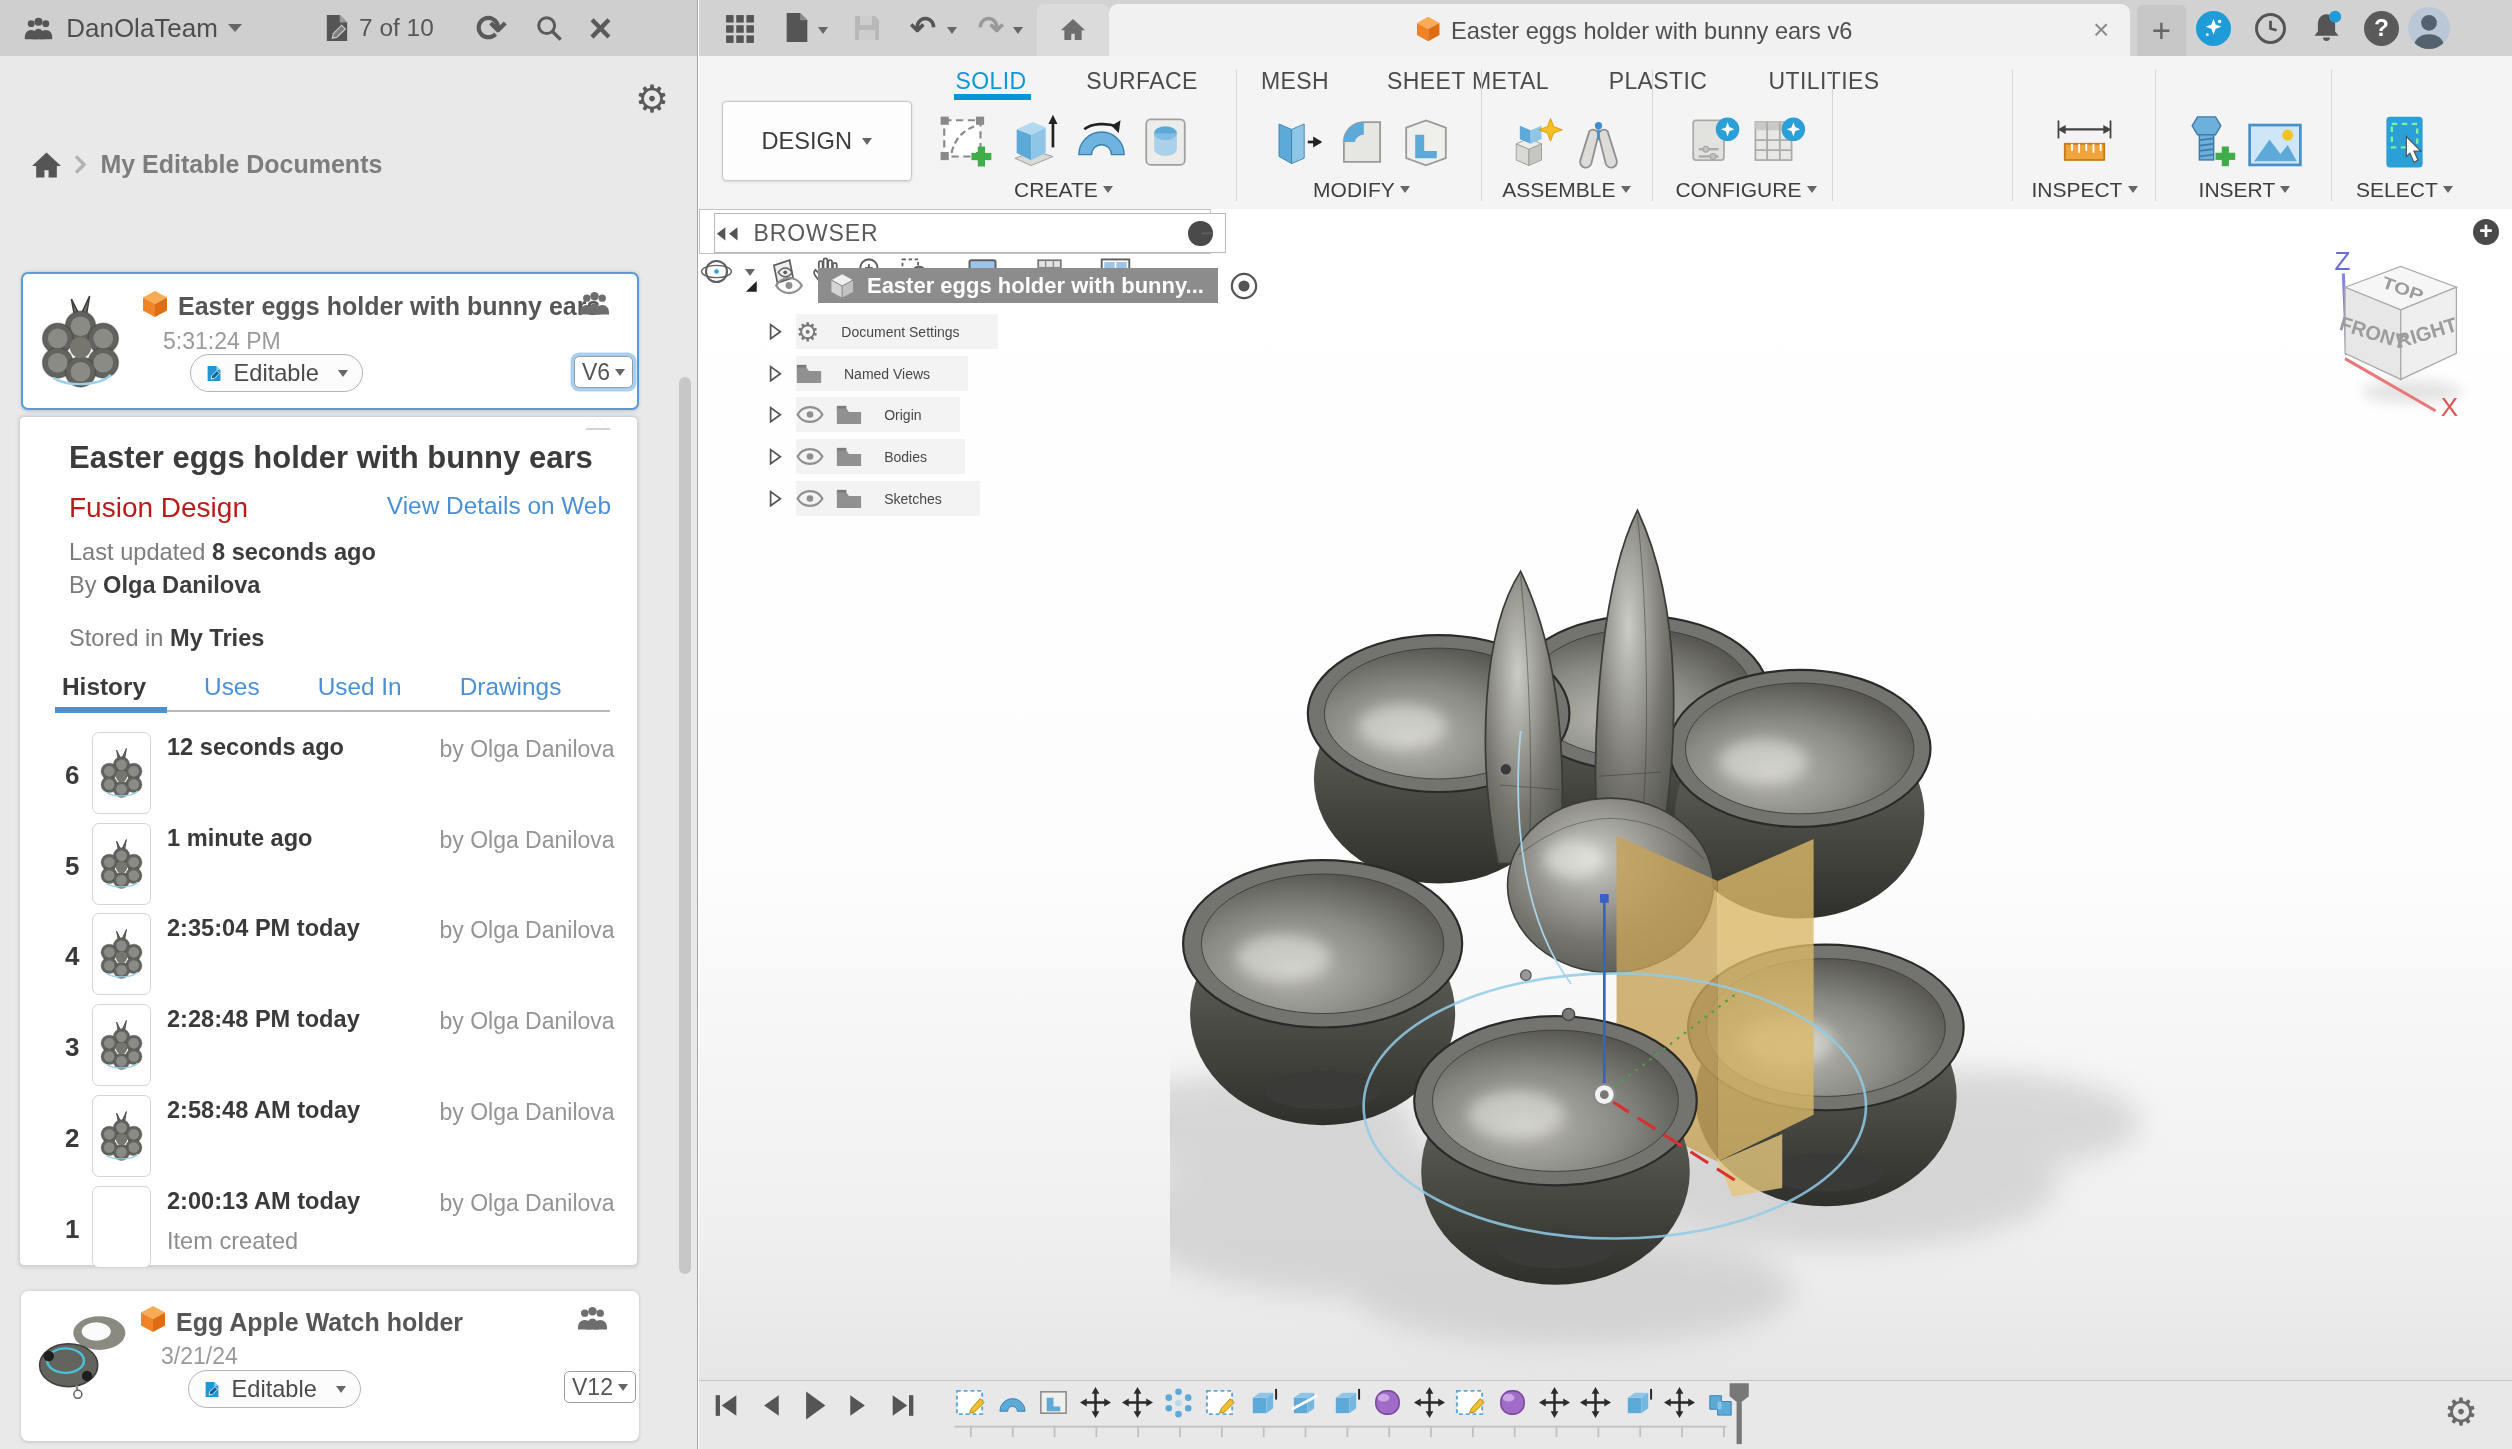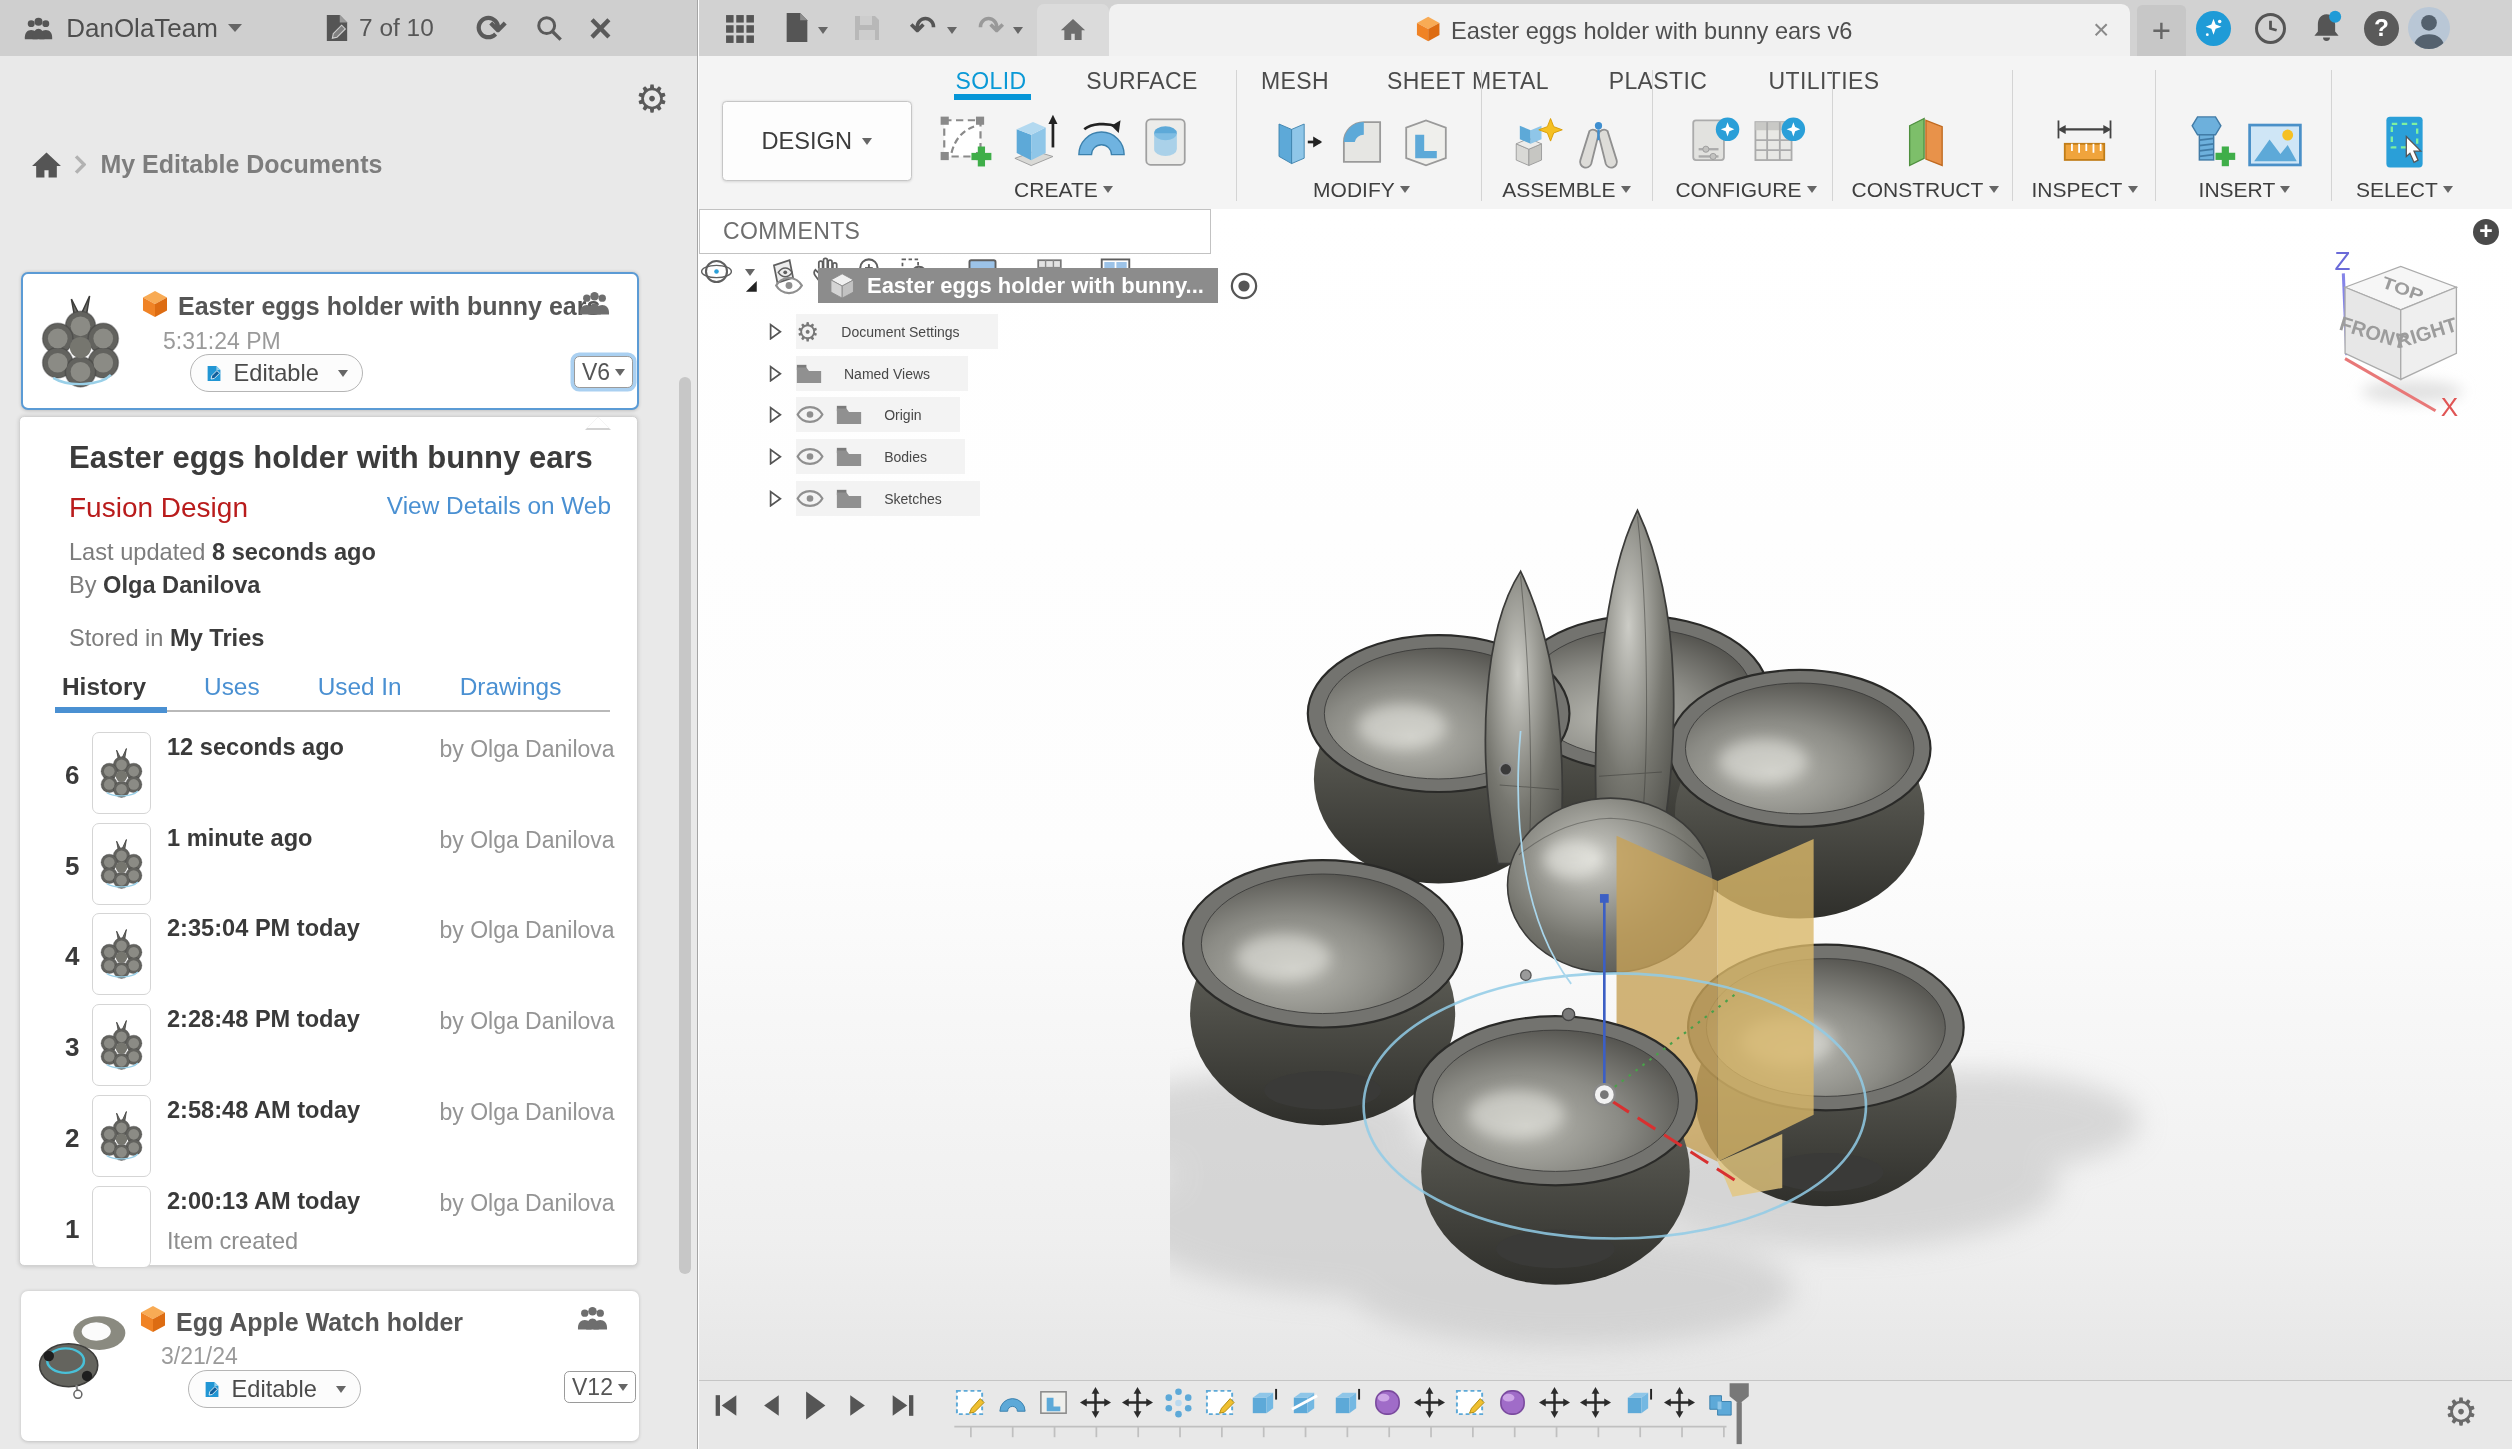--- a/index.html
+++ b/index.html
@@ -562,32 +562,20 @@
             <path d="M48 10l2 5.5L55.5 18l-5.5 2L48 26l-2-6-5.5-2 5.5-2z" fill="#fff"></path>
         </svg>
       </div>
       <div class="glabel">
           <span>CONFIGURE</span>
           <span class="car sm" style="margin-top:3.5px"></span>
         </div>
     </div>
     <div class="rsep" style="left:953px"></div>
 
-    <div class="rgroup" style="left:1143px;width:166px">
-      <div class="icons">
-        <svg width="56" height="58" viewBox="0 0 62 64">
-          <polygon points="14,14 30,6 30,50 14,58" fill="#7dbf6a" stroke="#4e8f3e" stroke-width="1.5"></polygon>
-          <polygon points="32,8 50,15 50,58 32,51" fill="#e8924a" stroke="#c06a20" stroke-width="1.5"></polygon>
-        </svg>
-      </div>
-      <div class="glabel">
-          <span>CONSTRUCT</span>
-          <span class="car sm" style="margin-top:3.5px"></span>
-        </div>
-    </div>
     <div class="rsep" style="left:1133px"></div>
 
     <div class="rgroup" style="left:1322px;width:127px">
       <div class="icons">
         <svg width="61" height="58" viewBox="0 0 68 64">
           <line x1="8" y1="18" x2="60" y2="18" stroke="#444" stroke-width="2.6"></line>
           <polygon points="4,18 13,13 13,23" fill="#444"></polygon>
             <polygon points="64,18 55,13 55,23" fill="#444"></polygon>
           <line x1="5" y1="8" x2="5" y2="28" stroke="#444" stroke-width="2"></line>
             <line x1="63" y1="8" x2="63" y2="28" stroke="#444" stroke-width="2"></line>
@@ -762,20 +750,29 @@
         <line x1="1850" y1="1246" x2="1988" y2="1140" stroke="#4aa04a" stroke-width="2.5" stroke-dasharray="3 7"></line>
         <line x1="1846" y1="1262" x2="1992" y2="1356" stroke="#d83030" stroke-width="3.5" stroke-dasharray="24 12"></line>
         <circle cx="1725" cy="882" r="7" fill="#3a3a3a" stroke="#8a8a8a" stroke-width="2"></circle>
         <circle cx="1748" cy="1118" r="6" fill="#9a9a9a" stroke="#555" stroke-width="1.5"></circle>
         <circle cx="1797" cy="1163" r="7" fill="#7a7a7a" stroke="#444" stroke-width="1.5"></circle>
         <circle cx="1838" cy="1255" r="12" fill="#f2f2f2" stroke="#8a8a8a" stroke-width="2.5"></circle>
         <circle cx="1838" cy="1255" r="5" fill="#777"></circle>
       </g>
     </svg>
 
+    <div id="bheader" class="ab">
+      <svg width="24.4" height="15.7" viewBox="0 0 28 18">
+          <use href="#i-coll"></use>
+        </svg>
+      <span>BROWSER</span>
+      <div class="dark-badge round-badge" style="position:absolute;right:12.2px;width:24.4px;height:24.4px;font-size:21px">
+          <span>−</span>
+        </div>
+    </div>
     <div class="trow" style="left:44px;top:59px">
       <svg width="15.7" height="15.7" viewBox="0 0 18 18">
           <use href="#i-exp"></use>
         </svg>
       <svg width="30" height="19" style="margin-left:15.7px" viewBox="0 0 34 22">
           <use href="#i-eye"></use>
         </svg>
       <div class="root-lab" style="margin-left:14px">
         <svg width="24.4" height="26" viewBox="0 0 28 30">
             <use href="#i-gcube"></use>

